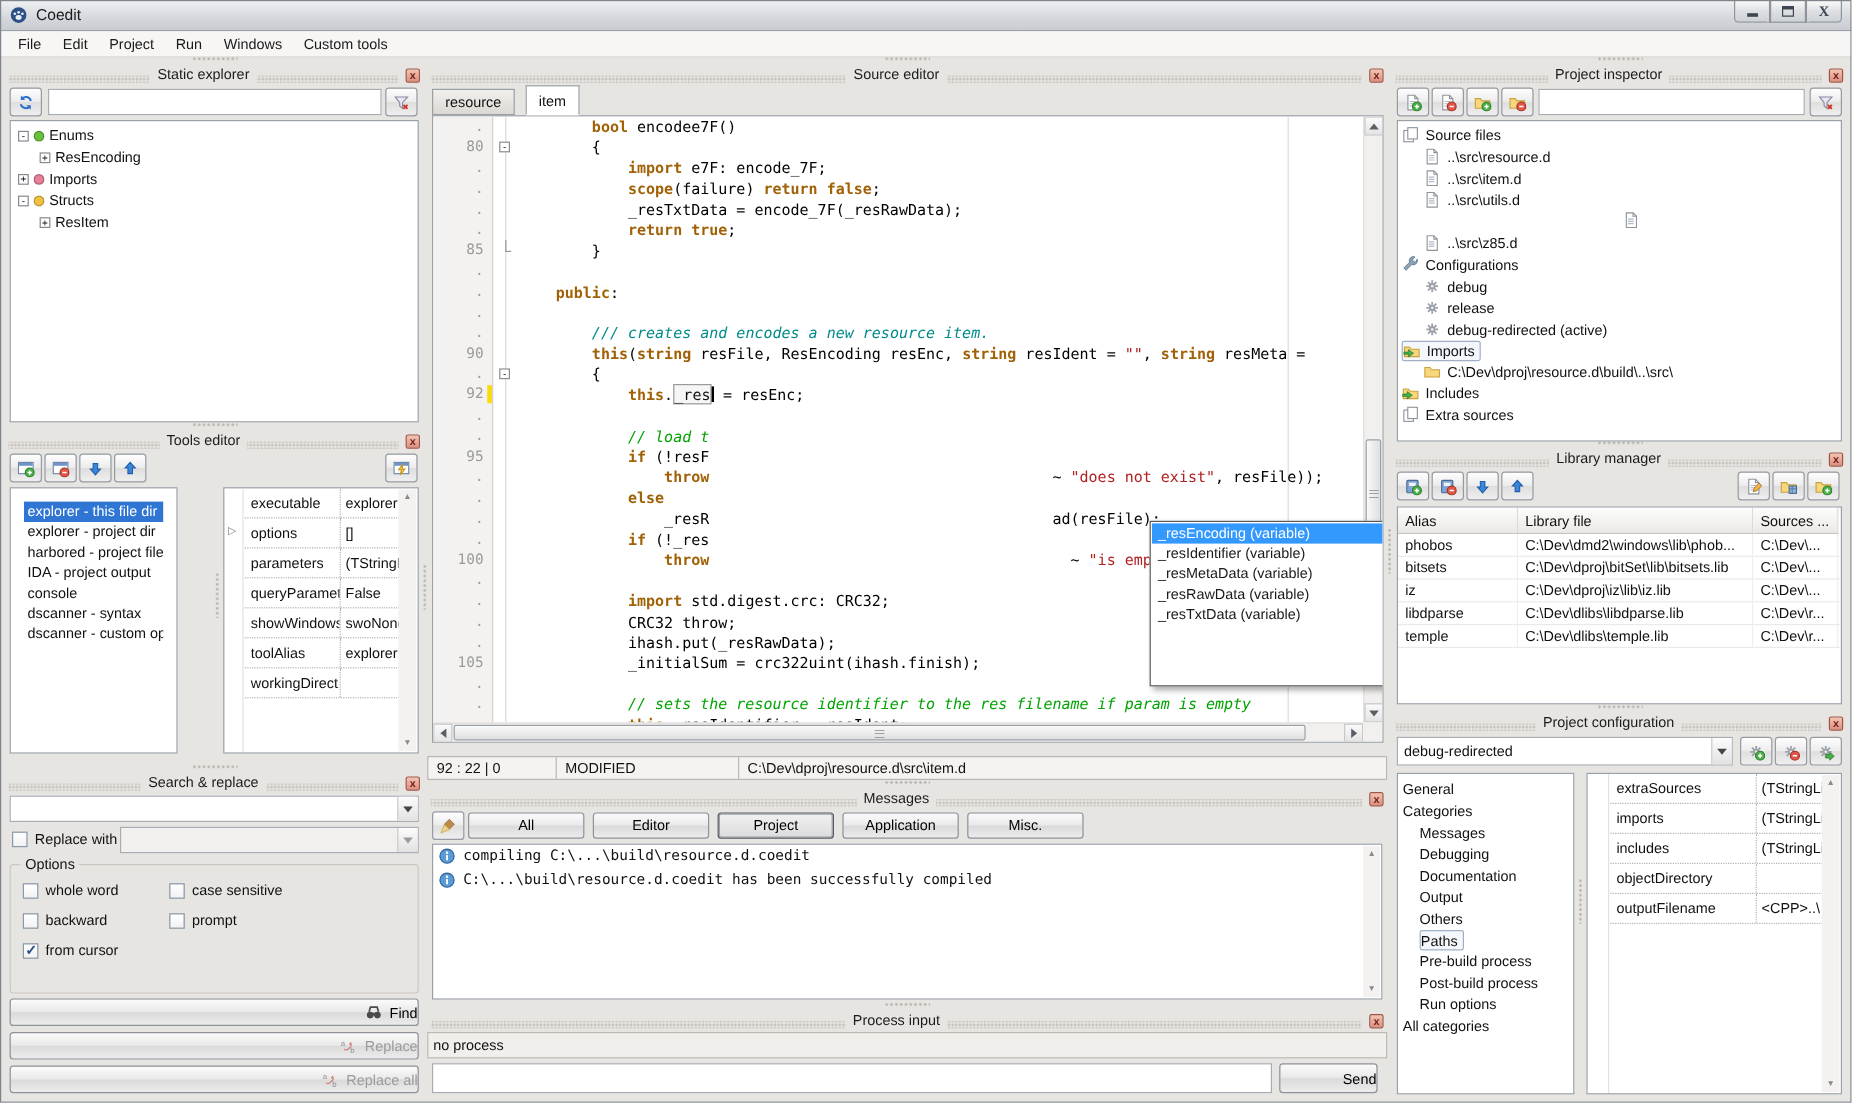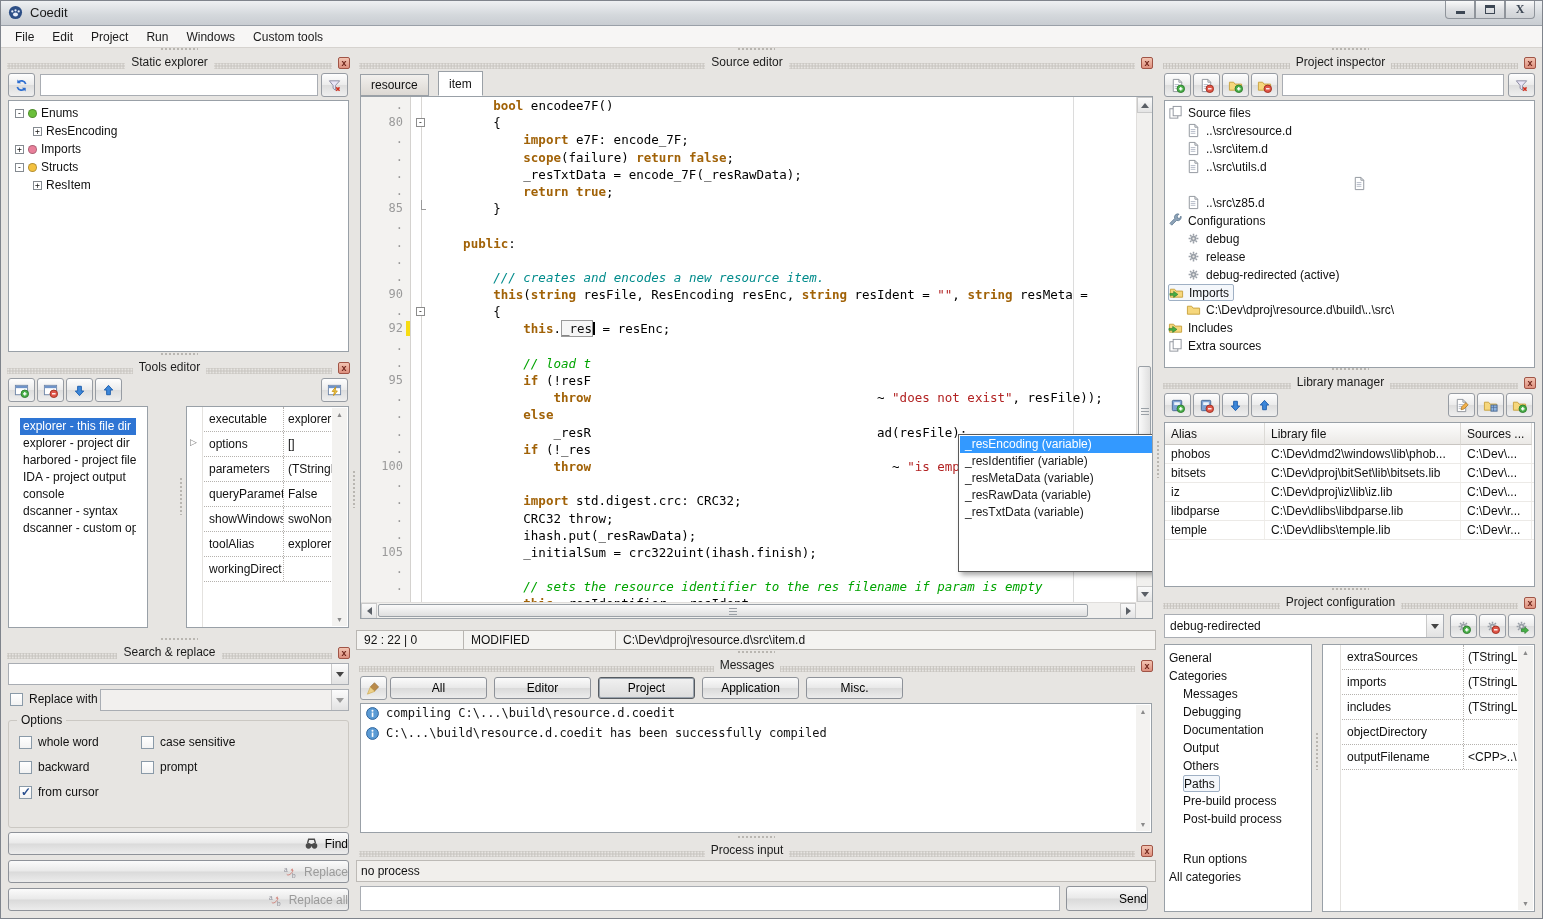--- a/index.html
+++ b/index.html
@@ -938,21 +938,21 @@
       </div>
       <div class="trow outline" style="margin-left: 14px;">
         <span class="tlbl">Paths</span>
       </div>
       <div class="trow" style="margin-left: 14px;">
         <span class="tlbl">Pre-build process</span>
       </div>
       <div class="trow" style="margin-left: 14px;">
         <span class="tlbl">Post-build process</span>
       </div>
-      <div class="trow" style="margin-left: 14px; margin-top: 22px;">
+      <div class="trow" style="margin-left: 14px;">
         <span class="tlbl">Run options</span>
       </div>
       <div class="trow" style="margin-left: 0px;">
         <span class="tlbl">All categories</span>
       </div>
     </div>
   <div class="vgrip" style="left:155px;top:140px"></div>
   <div class="wbox" style="position:absolute;left:162px;top:52px;width:213px;height:268px;overflow:hidden">
     <div style="position:absolute;left:0;top:0;bottom:0;width:18px;border-right:1px solid #e4e2df"></div>
     <div id="pc-grid" style="position:absolute;left:19px;top:0;right:15px;bottom:0;display:flex;flex-direction:column">

